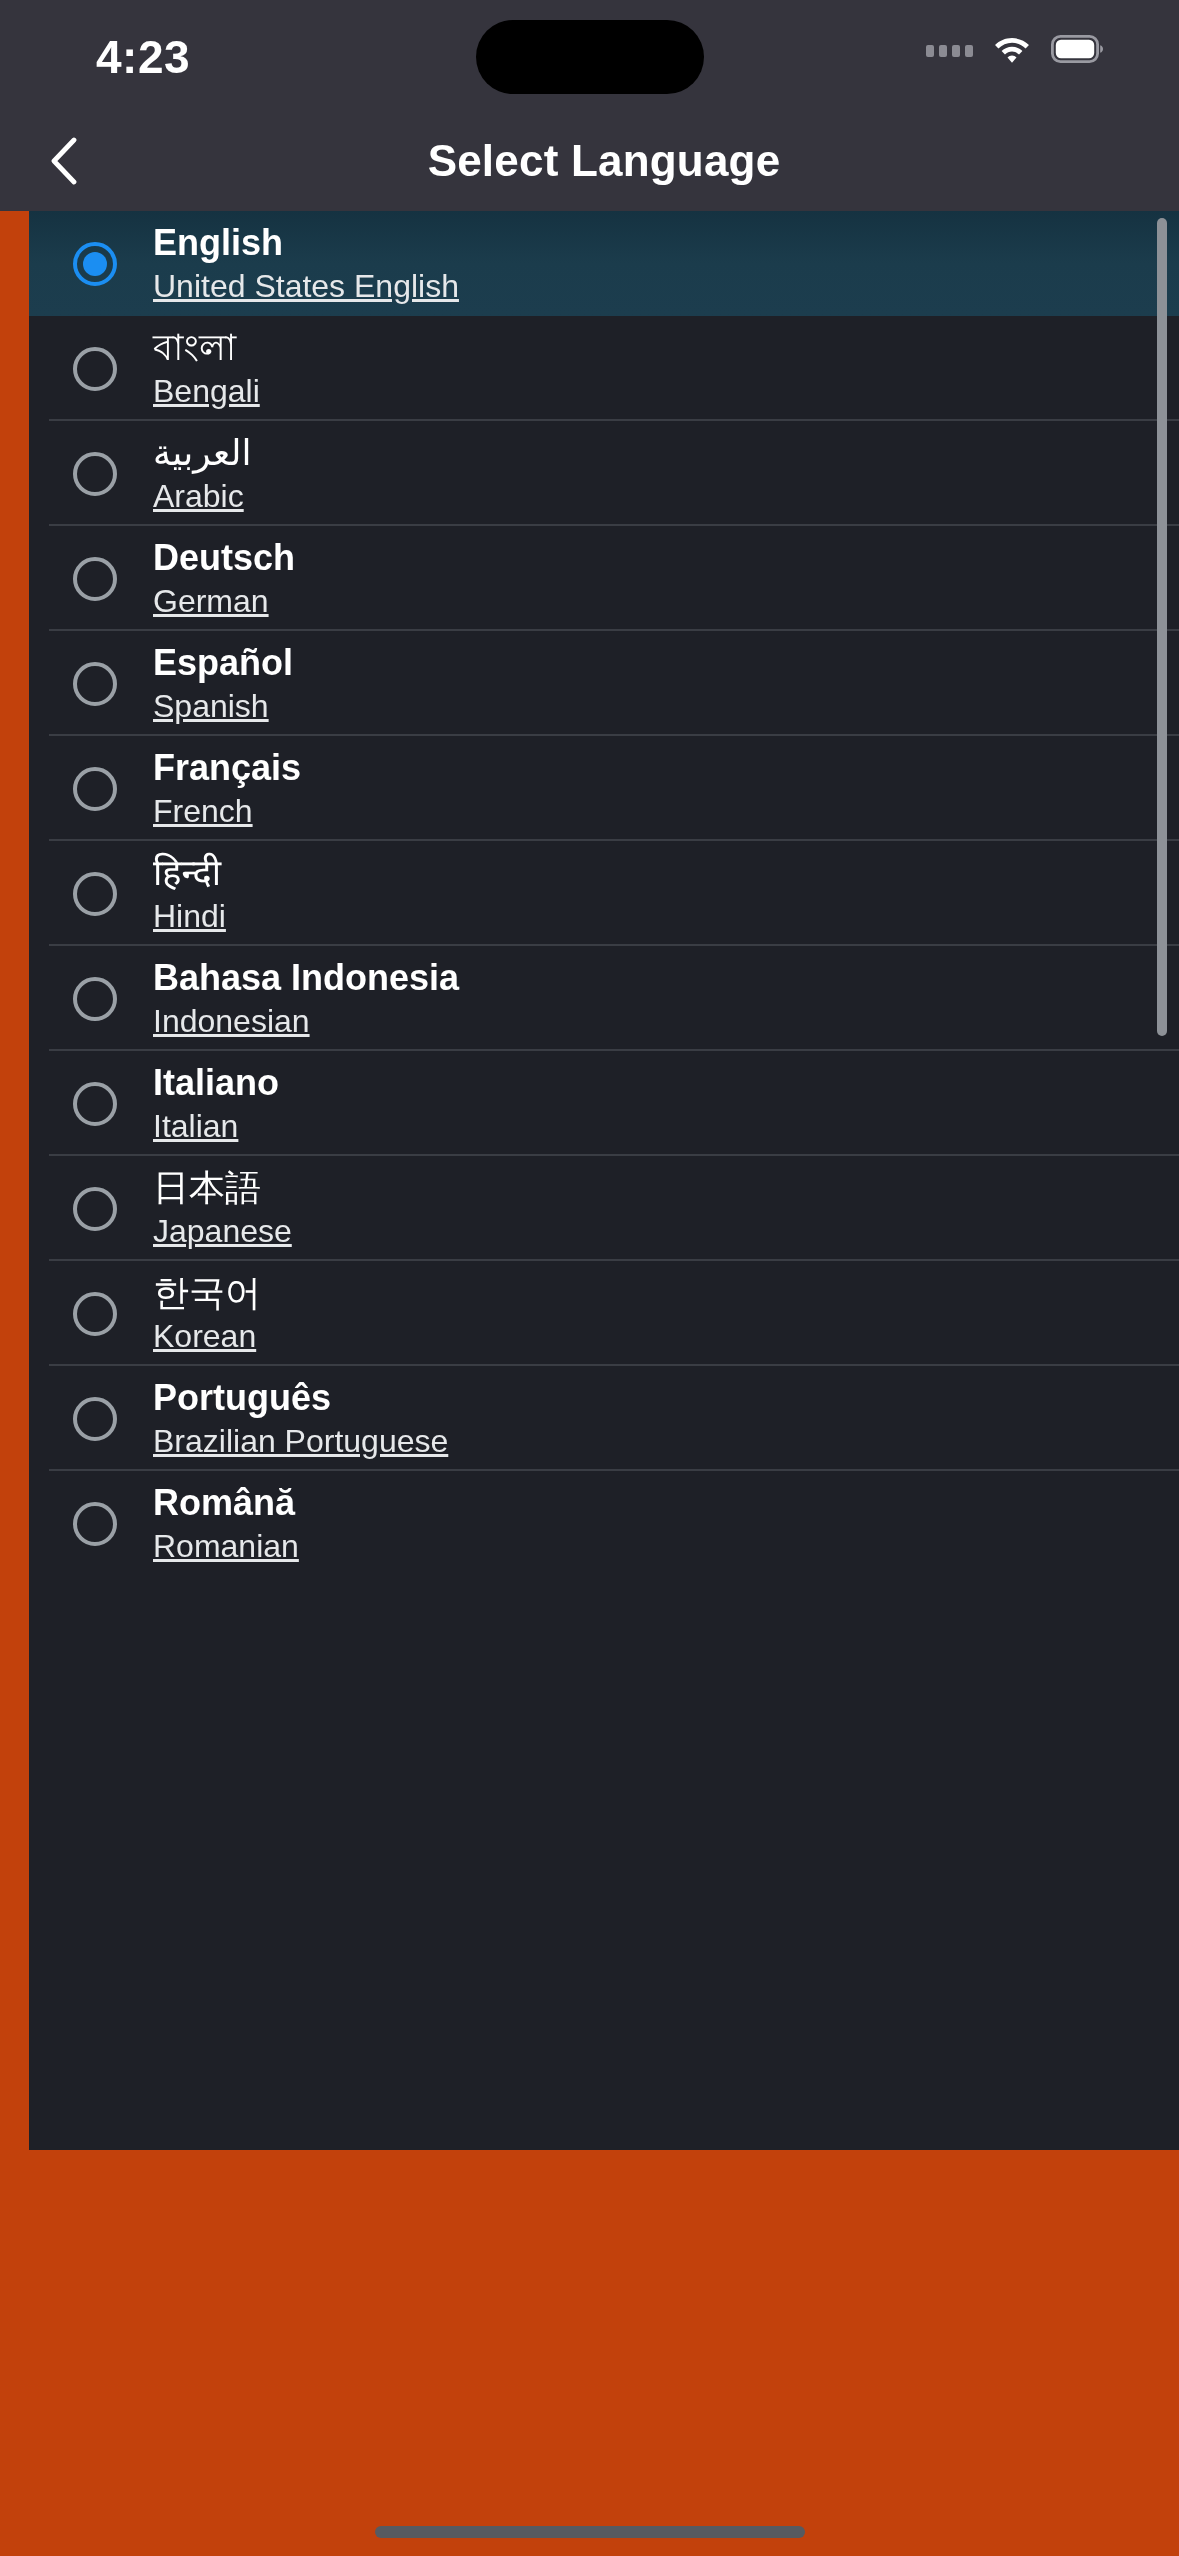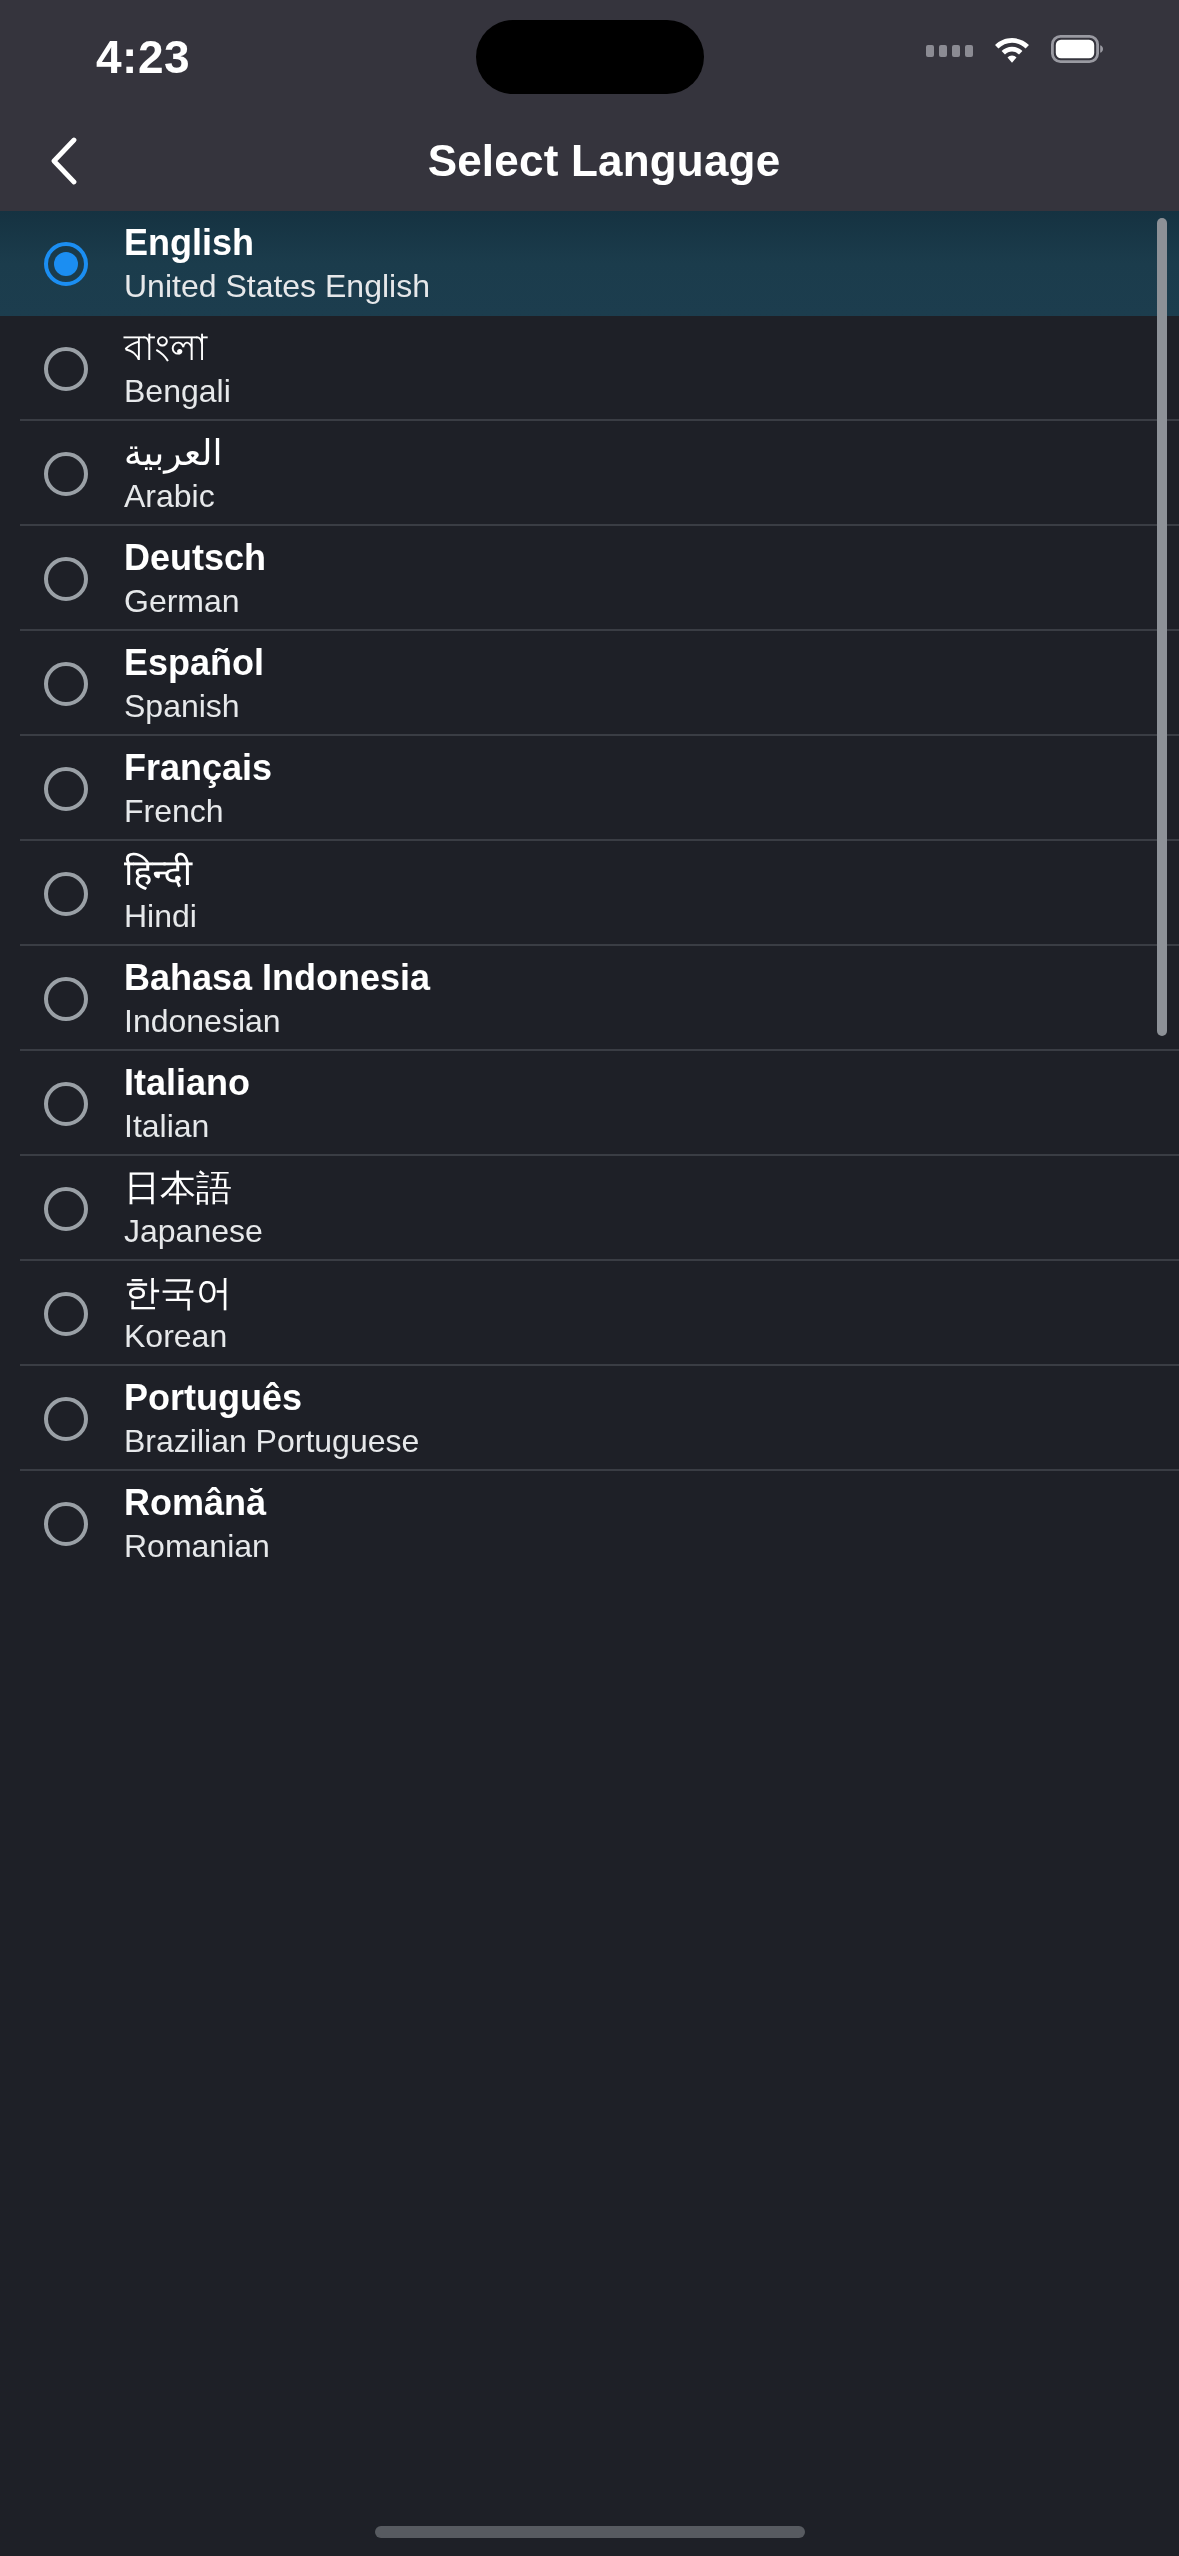--- a/index.html
+++ b/index.html
@@ -108,22 +108,23 @@
     font-weight: 700;
     color: #ffffff;
     letter-spacing: 0.2px;
     padding-left: 29px;
   }
 
   
   .lang-list {
     position: relative;
     background: #1e2027;
-    height: 2345px;
+    height: 1939px;
     overflow: hidden;
+    margin-left: 29px;
   }
 
   .lang-row {
     position: relative;
     display: flex;
     align-items: center;
     height: 105px;
     padding-left: 28px;
     background: transparent;
     cursor: pointer;
@@ -186,20 +187,21 @@
     font-weight: 400;
     font-size: 36px;
   }
 
   .lang-english {
     font-size: 32px;
     font-weight: 400;
     color: #e6e8ea;
     line-height: 1.2;
     white-space: nowrap;
+    text-decoration: underline;
   }
 
   
   .scrollbar-track {
     position: absolute;
     top: 0;
     right: 12px;
     width: 10px;
     height: 100%;
     pointer-events: none;

